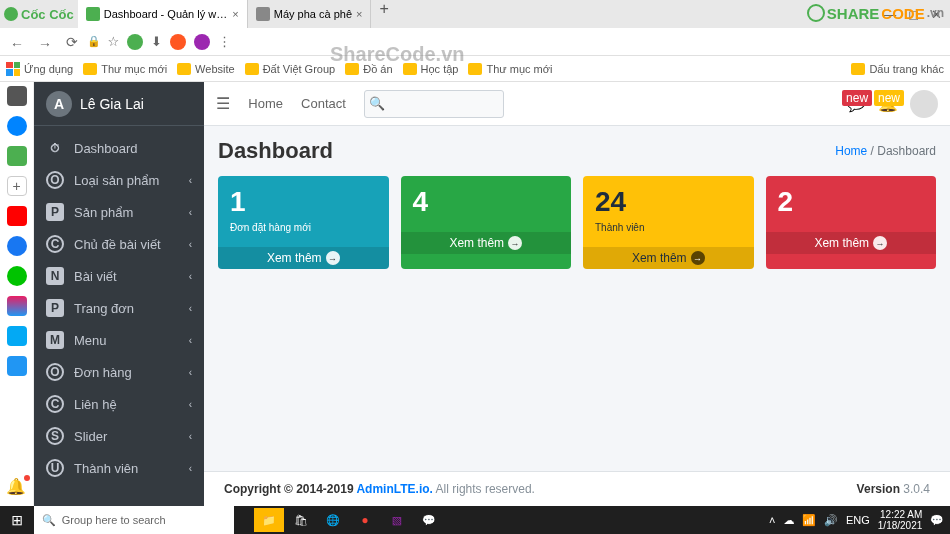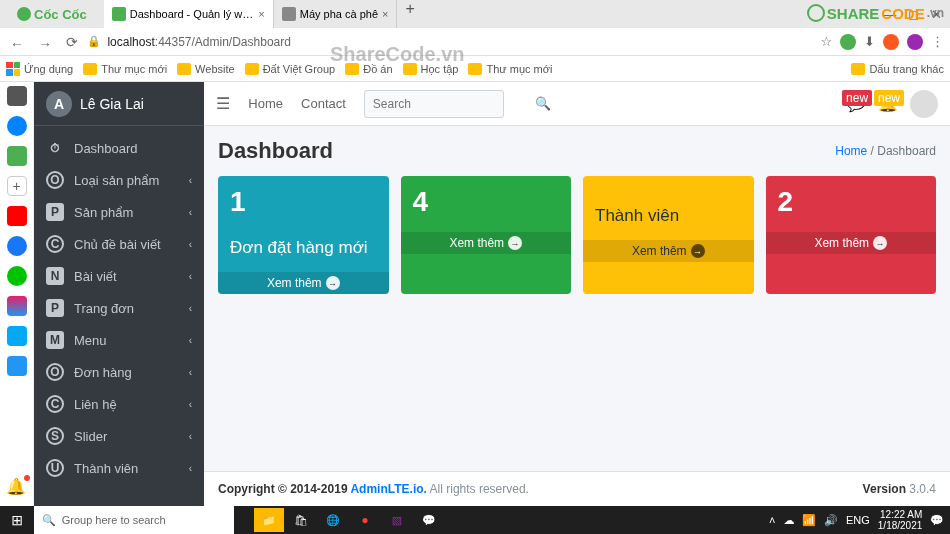--- a/index.html
+++ b/index.html
@@ -1,20 +1,20 @@
 <!DOCTYPE html>
 <html><head>
 <meta charset="utf-8">
 <style>
 * { margin: 0; padding: 0; box-sizing: border-box; font-family: "Segoe UI", Arial, sans-serif; }
 body { width: 950px; height: 534px; overflow: hidden; background: #fff; position: relative; }
 
 
 .browser-top { height: 28px; background: #e8e8e8; display: flex; align-items: center; position: relative; }
-.coccoc-logo { padding: 0 17px; font-weight: bold; font-size: 13px; display: flex; align-items: center; gap: 3px; }
+.coccoc-logo { padding: 0 4px; font-weight: bold; font-size: 13px; display: flex; align-items: center; gap: 3px; }
 .coccoc-logo .c1 { color: #4caf50; }
 .tabs { display: flex; height: 100%; }
 .tab { display: flex; align-items: center; padding: 0 8px; font-size: 11px; background: #fff; border-right: 1px solid #ccc; gap: 4px; max-width: 170px; }
 .tab.inactive { background: #e8e8e8; }
 .tab-favicon { width: 14px; height: 14px; background: #4caf50; border-radius: 2px; flex-shrink: 0; }
 .tab-title { white-space: nowrap; overflow: hidden; text-overflow: ellipsis; }
 .tab-close { color: #666; flex-shrink: 0; }
 .new-tab { padding: 0 8px; color: #555; }
 .win-controls { margin-left: auto; display: flex; gap: 12px; padding-right: 8px; color: #555; font-size: 13px; }
 
@@ -68,30 +68,30 @@
 
 .page-head { display: flex; align-items: center; padding: 12px 14px; }
 .page-title { font-size: 22px; color: #333; }
 .breadcrumb { margin-left: auto; font-size: 12px; color: #6c757d; }
 .breadcrumb a { color: #007bff; text-decoration: none; }
 
 .stats { display: flex; gap: 12px; padding: 0 14px; }
 .stat-box { flex: 1; color: #fff; border-radius: 4px; overflow: hidden; display: flex; flex-direction: column; }
 .stat-body { padding: 10px 12px 14px; }
 .stat-num { font-size: 28px; font-weight: bold; }
-.stat-label { font-size: 17px; margin-top: 20px; }
+.stat-label { font-size: 10px; margin-top: 4px; }
 .stat-foot { background: rgba(0,0,0,0.12); text-align: center; padding: 4px; font-size: 12px; display: flex; align-items: center; justify-content: center; gap: 4px; }
 .stat-box.blue { background: #17a2b8; }
 .stat-box.green { background: #28a745; }
 .stat-box.yellow { background: #ffc107; color: #1f2d3d; }
 .stat-box.red { background: #dc3545; }
 .arrow-circ { width: 14px; height: 14px; border-radius: 50%; background: rgba(255,255,255,0.9); color: #333; display: inline-flex; align-items: center; justify-content: center; font-size: 9px; }
 .stat-box.yellow .arrow-circ { background: rgba(0,0,0,0.6); color: #fff; }
 
-.footer { margin-top: auto; background: #fff; border-top: 1px solid #dee2e6; padding: 10px 14px; font-size: 12px; color: #869099; display: flex; }
+.footer { margin-top: auto; background: #fff; border-top: 1px solid #dee2e6; padding: 10px 20px; font-size: 12px; color: #869099; display: flex; }
 .footer strong { color: #333; }
 .footer a { color: #007bff; text-decoration: none; }
 .footer-right { margin-left: auto; }
 
 
 .wm { position: absolute; font-size: 20px; font-weight: bold; color: rgba(120,120,120,0.45); pointer-events: none; }
 .wm-logo { position: absolute; right: 6px; top: 4px; font-weight: bold; font-size: 15px; display: flex; align-items: center; gap: 2px; pointer-events: none; z-index: 50; }
 .wm-logo .s { color: #4caf50; } .wm-logo .c { color: #ff9800; } .wm-logo .v { color: #888; font-size: 12px; }
 
 
@@ -129,23 +129,20 @@
     <span>◻</span>
     <span>✕</span>
   </div>
 </div>
 
 <div class="addr-bar">
   <span class="nav-arrow">←</span>
   <span class="nav-arrow">→</span>
   <span class="nav-arrow">⟳</span>
   <span class="lock-icon">🔒</span>
-  <span class="url">
-    <span class="host">localhost</span><span>:44357/Admin/Dashboard</span>
-  </span>
   <div class="addr-icons">
     <span>☆</span>
     <span class="ext-icon" style="background:#4caf50"></span>
     <span>⬇</span>
     <span class="ext-icon" style="background:#ff5722"></span>
     <span class="ext-icon" style="background:#9c27b0"></span>
     <span>⋮</span>
   </div>
 </div>
 
@@ -273,21 +270,20 @@
         </div>
       </div>
   </div>
 
   <div class="content">
     <div class="topnav">
       <span class="burger">☰</span>
       <span>Home</span>
       <span>Contact</span>
       <div class="search-box">
-        <input placeholder="Search" style="">
         <span class="search-btn">🔍</span>
       </div>
       <div class="topnav-right">
         <span class="notif">💬<span class="notif-badge">new</span></span>
         <span class="notif">🔔<span class="notif-badge warn">new</span></span>
         <div class="avatar"></div>
       </div>
     </div>
 
     <div class="page-head">
@@ -306,20 +302,21 @@
           <div class="stat-foot">Xem thêm <span class="arrow-circ">→</span></div>
         </div>
         <div class="stat-box green">
           <div class="stat-body">
             <div class="stat-num">4</div>
           </div>
           <div class="stat-foot">Xem thêm <span class="arrow-circ">→</span></div>
         </div>
         <div class="stat-box yellow">
           <div class="stat-body">
+            <div class="stat-num">24</div>
             <div class="stat-label">Thành viên</div>
           </div>
           <div class="stat-foot">Xem thêm <span class="arrow-circ">→</span></div>
         </div>
         <div class="stat-box red">
           <div class="stat-body">
             <div class="stat-num">2</div>
           </div>
           <div class="stat-foot">Xem thêm <span class="arrow-circ">→</span></div>
         </div>

